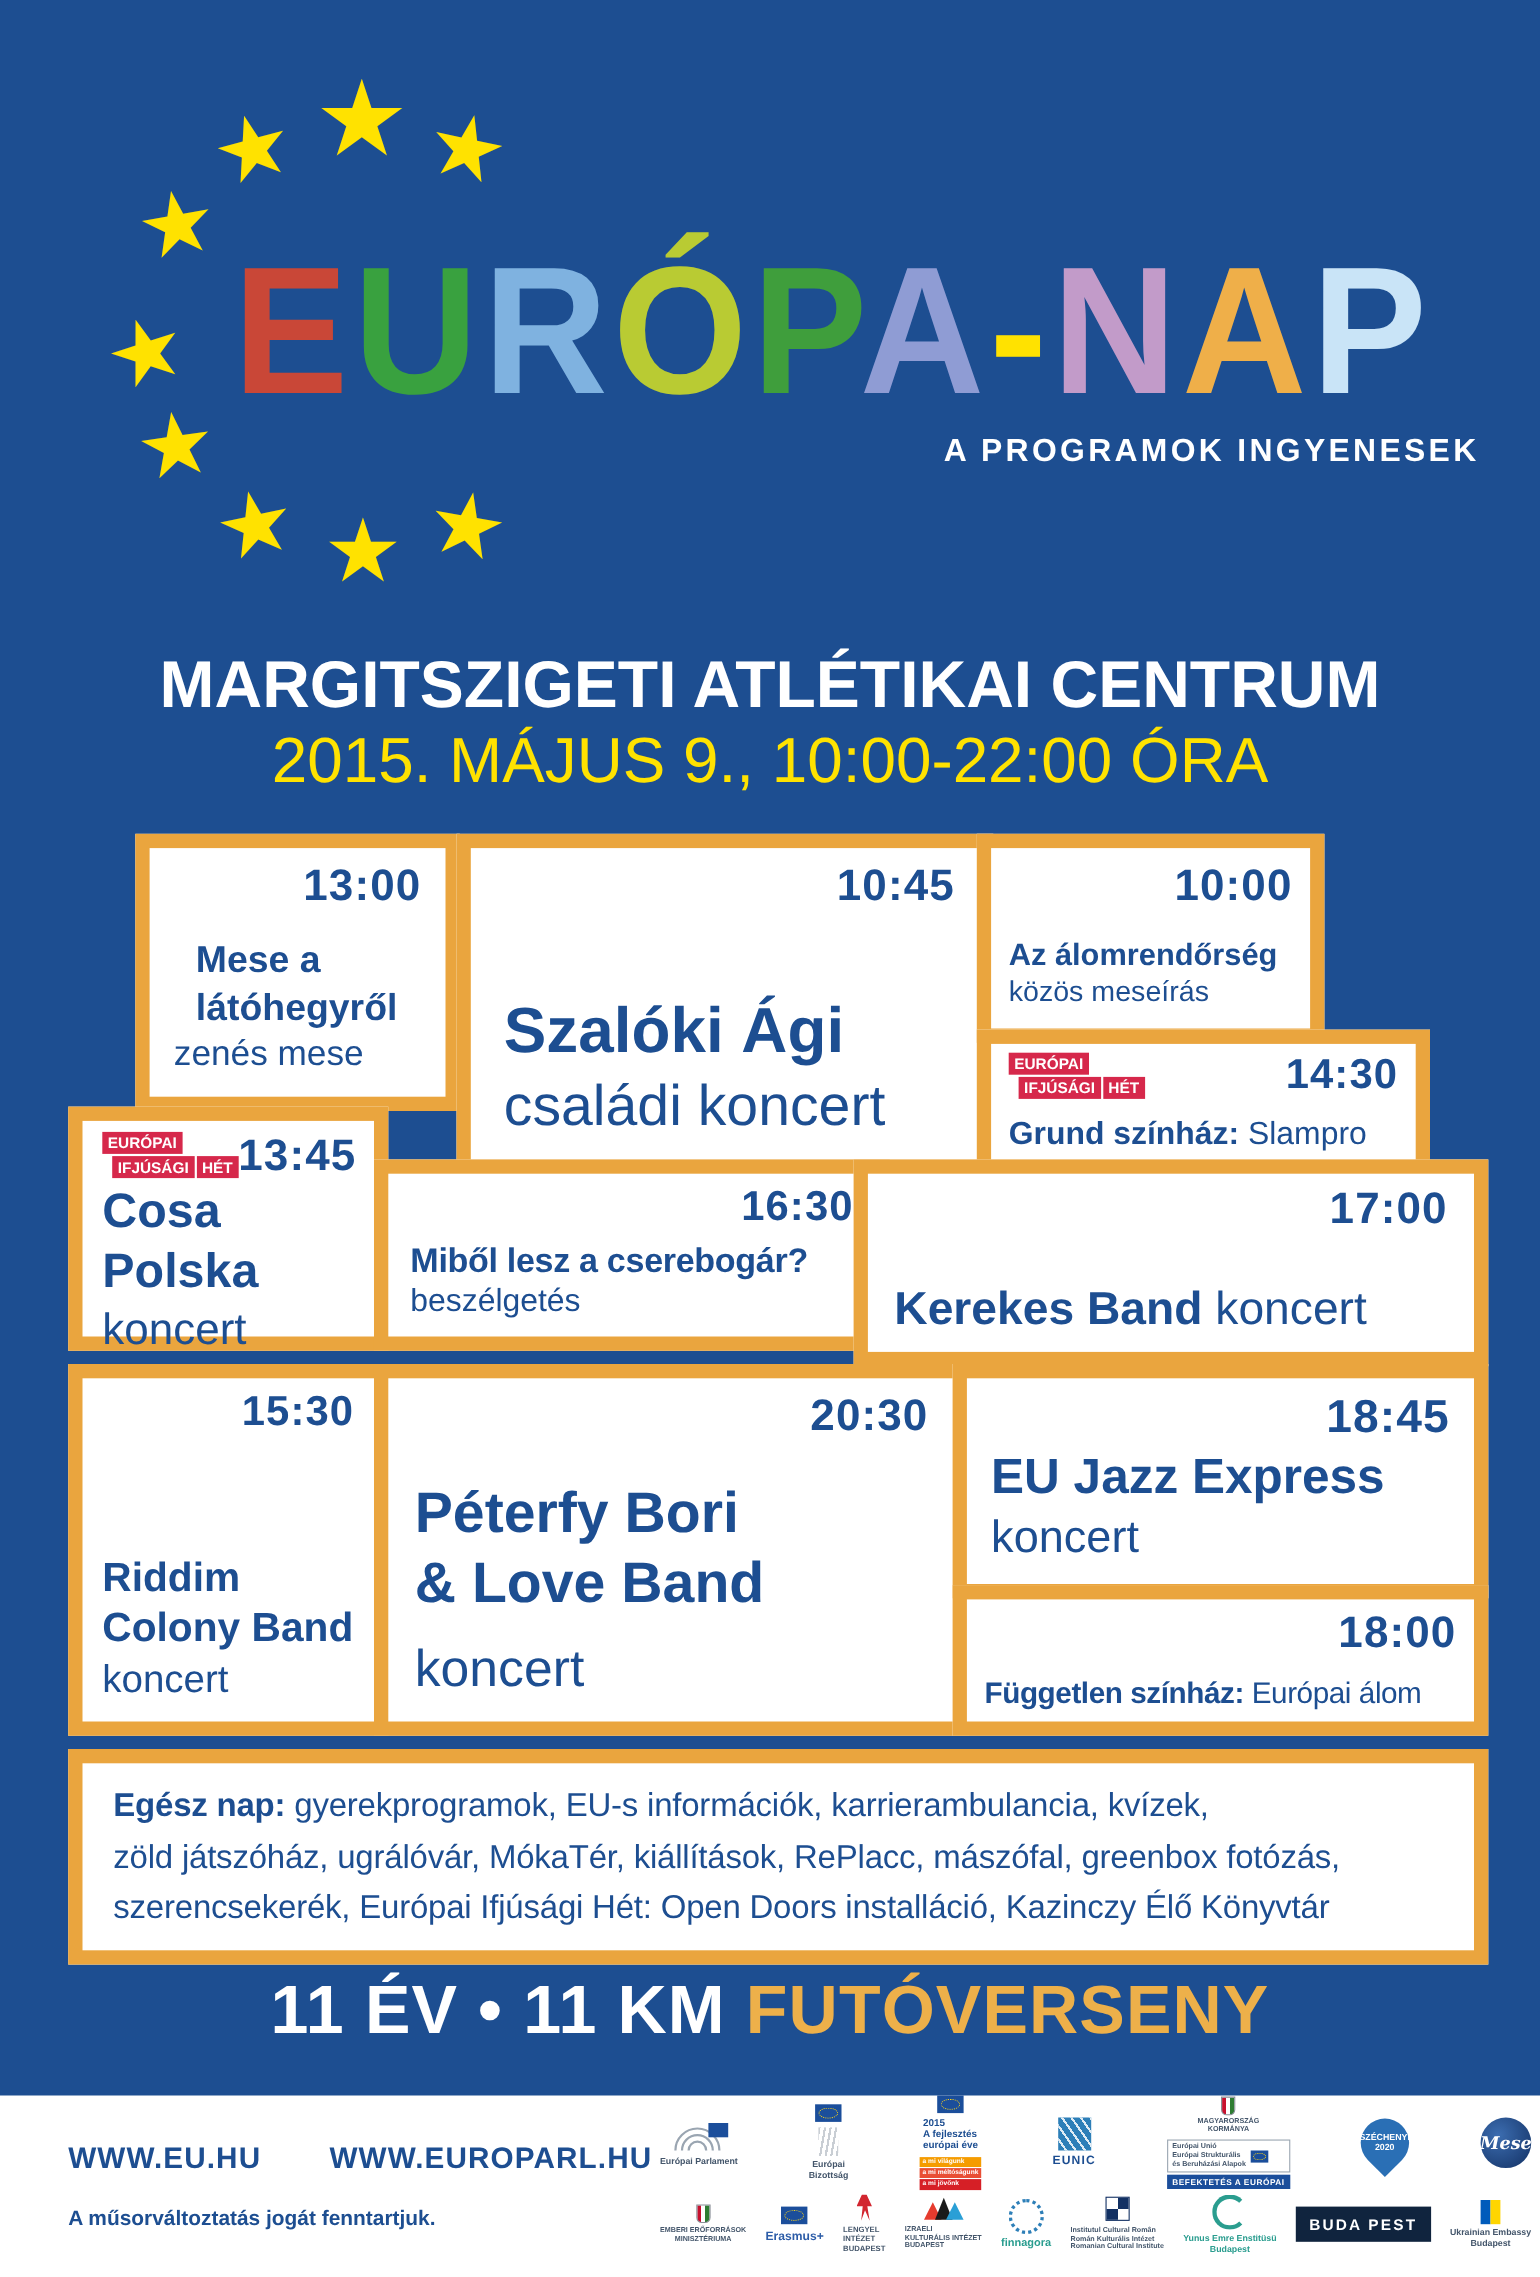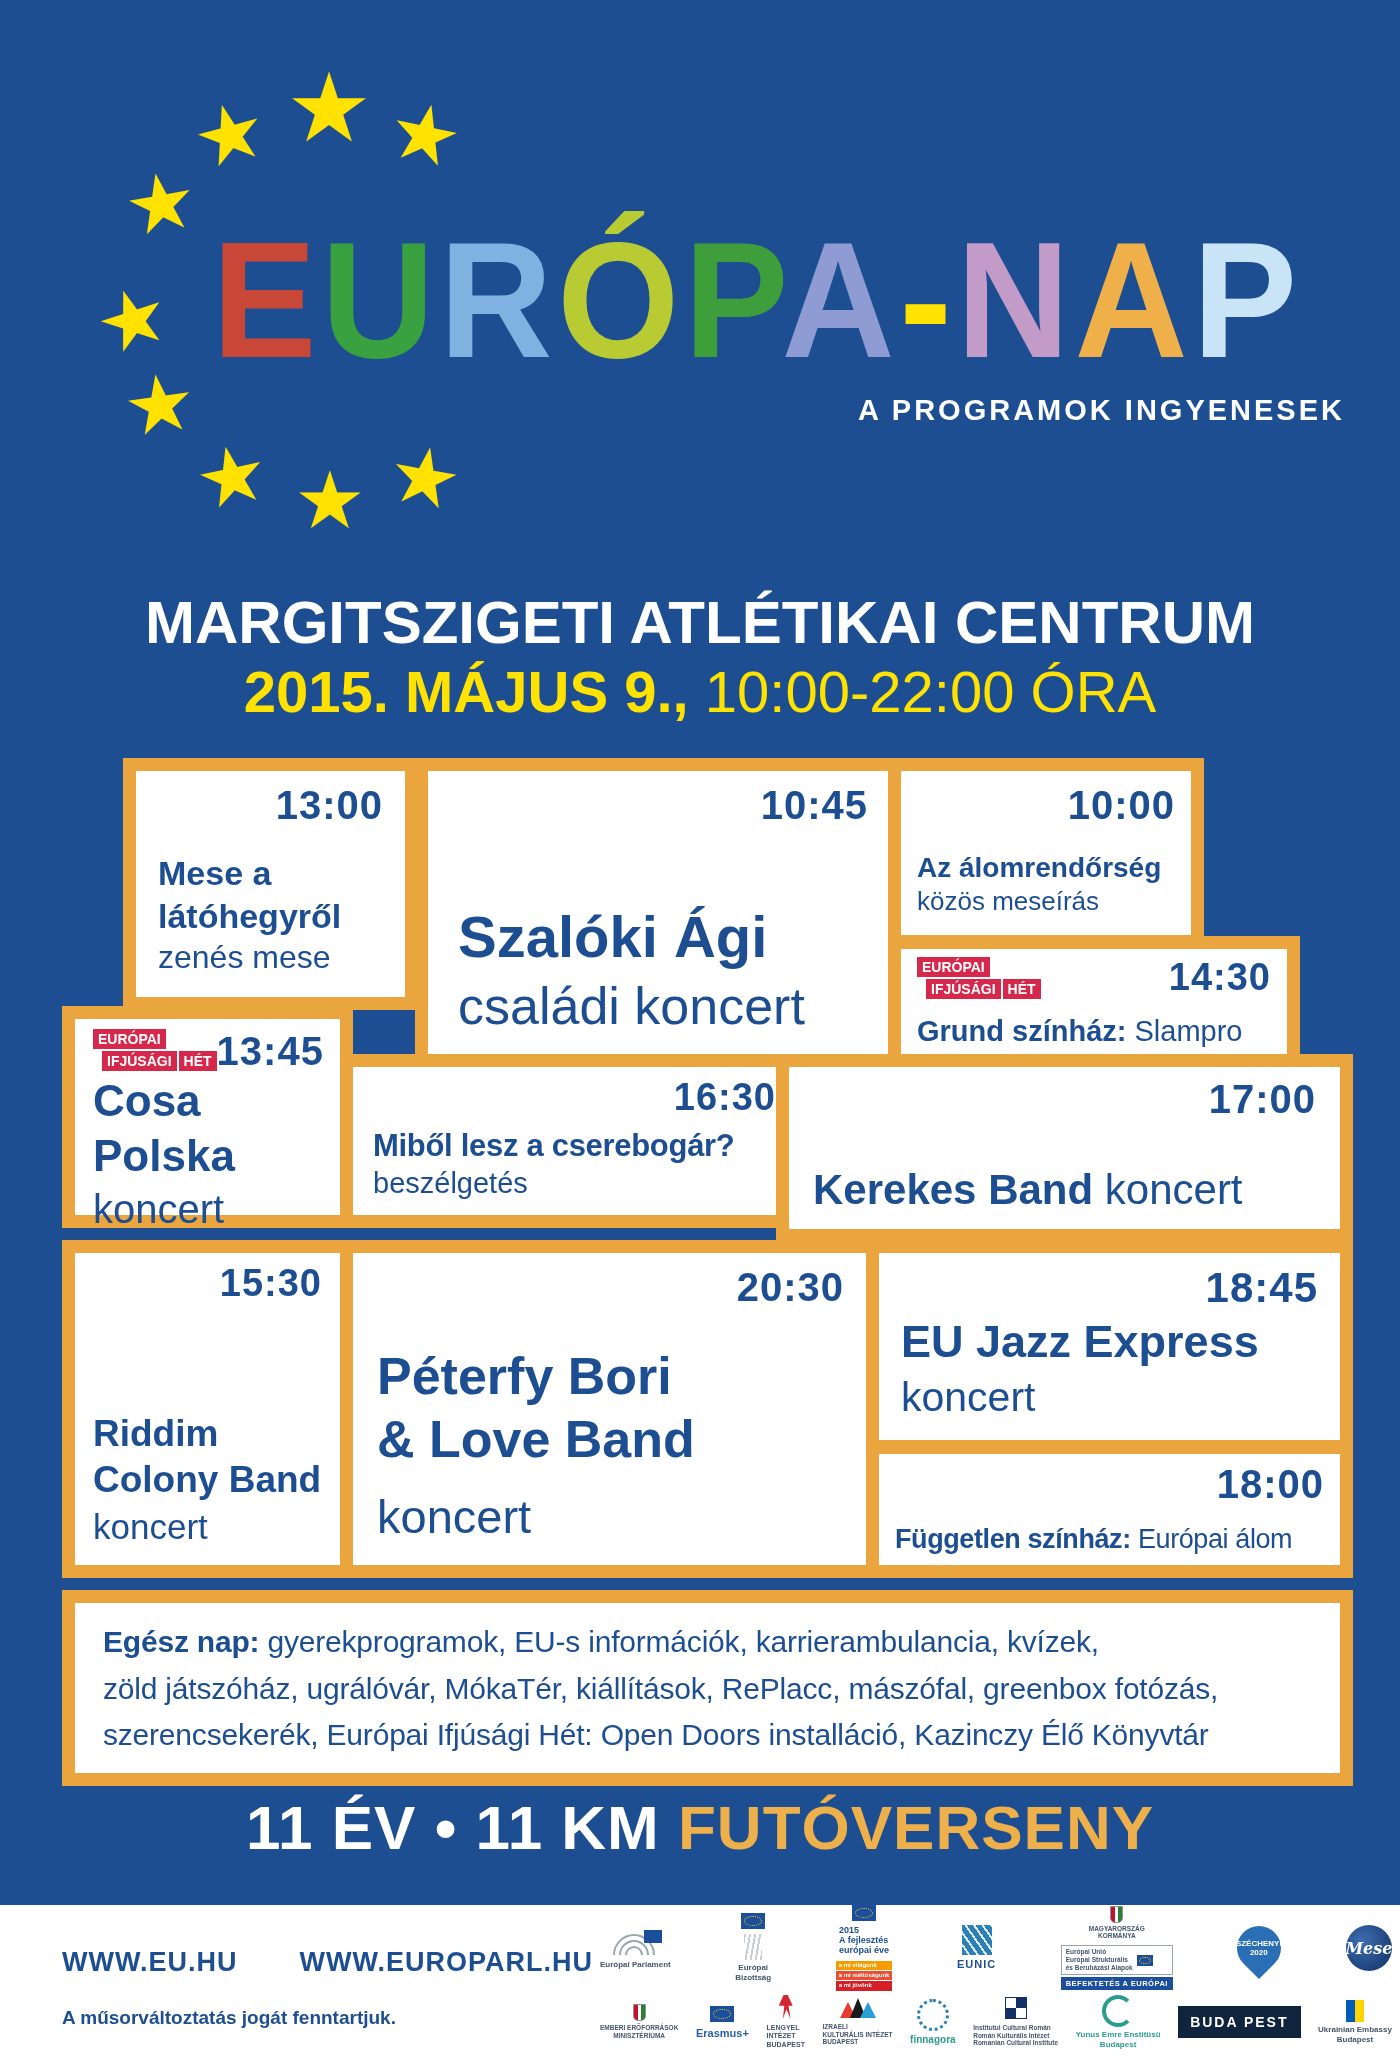--- a/index.html
+++ b/index.html
@@ -11,21 +11,21 @@
   .title{position:absolute;left:212px;top:218px;font-size:165px;font-weight:700;line-height:1;
          letter-spacing:5px;transform:scaleX(.95);transform-origin:left top;white-space:nowrap;}
   .c0{color:#c94737}.c1{color:#39a13f}.c2{color:#7fb2e0}.c3{color:#b9cb33}.c4{color:#3f9e3c}
   .c5{color:#8f9cd4}.c6{color:#ffe200}.c7{color:#c29bc9}.c8{color:#efaf49}.c9{color:#c9e4f7}
   .freenote{position:absolute;left:645px;top:394px;width:700px;text-align:right;color:#fff;
             font-weight:700;font-size:29px;letter-spacing:3px;}
   .venue{position:absolute;left:0;top:588px;width:1400px;text-align:center;color:#fff;
          font-weight:700;font-size:60px;letter-spacing:0;}
   .dateline{position:absolute;left:0;top:658px;width:1400px;text-align:center;color:#ffe200;
             font-size:58px;}
-  .dateline .b{font-weight:700}.dateline .r{font-weight:400}
+  .dateline .b{font-weight:400}.dateline .r{font-weight:400}
   
   .cell{position:absolute;background:#fff;border:13px solid #eaa53e;color:#1d4e91;
         box-sizing:border-box;padding:12px 22px;display:flex;flex-direction:column;}
   .time{font-weight:700;font-size:40px;text-align:right;letter-spacing:1px;line-height:1.1;}
   .headrow{display:flex;justify-content:space-between;align-items:flex-start;}
   .body{margin-top:auto;}
   .b{font-weight:700}
   .tt{line-height:1.25;font-weight:700;}
   .sub{font-weight:400;line-height:1.3;}
   .eih{display:flex;flex-direction:column;align-items:flex-start;gap:2px;color:#fff;
@@ -108,21 +108,21 @@
 
   <div class="title"><span class="c0">E</span><span class="c1">U</span><span class="c2">R</span><span class="c3">Ó</span><span class="c4">P</span><span class="c5">A</span><span class="c6">-</span><span class="c7">N</span><span class="c8">A</span><span class="c9">P</span></div>
   <div class="freenote">A PROGRAMOK INGYENESEK</div>
 
   <div class="venue">MARGITSZIGETI ATLÉTIKAI CENTRUM</div>
   <div class="dateline"><span class="b">2015. MÁJUS 9.,</span><span class="r"> 10:00-22:00 ÓRA</span></div>
 
   <div class="cell" style="left:123px;top:758px;width:295px;height:252px;">
     <div class="time">13:00</div>
     <div class="body" style="margin-bottom:6px;">
-      <div class="tt" style="font-size:34px;"><span>Mese a</span><br><span>látóhegyről</span></div>
+      <div class="tt" style="font-size:34px;margin-left:20px;"><span>Mese a</span><br><span>látóhegyről</span></div>
       <div class="sub" style="font-size:32px;">zenés mese</div>
     </div>
   </div>
 
   <div class="cell" style="left:415px;top:758px;width:488px;height:312px;padding-left:30px;">
     <div class="time">10:45</div>
     <div class="body" style="margin-bottom:4px;">
       <div class="tt" style="font-size:58px;">Szalóki Ági</div>
       <div class="sub" style="font-size:52px;">családi koncert</div>
     </div>

